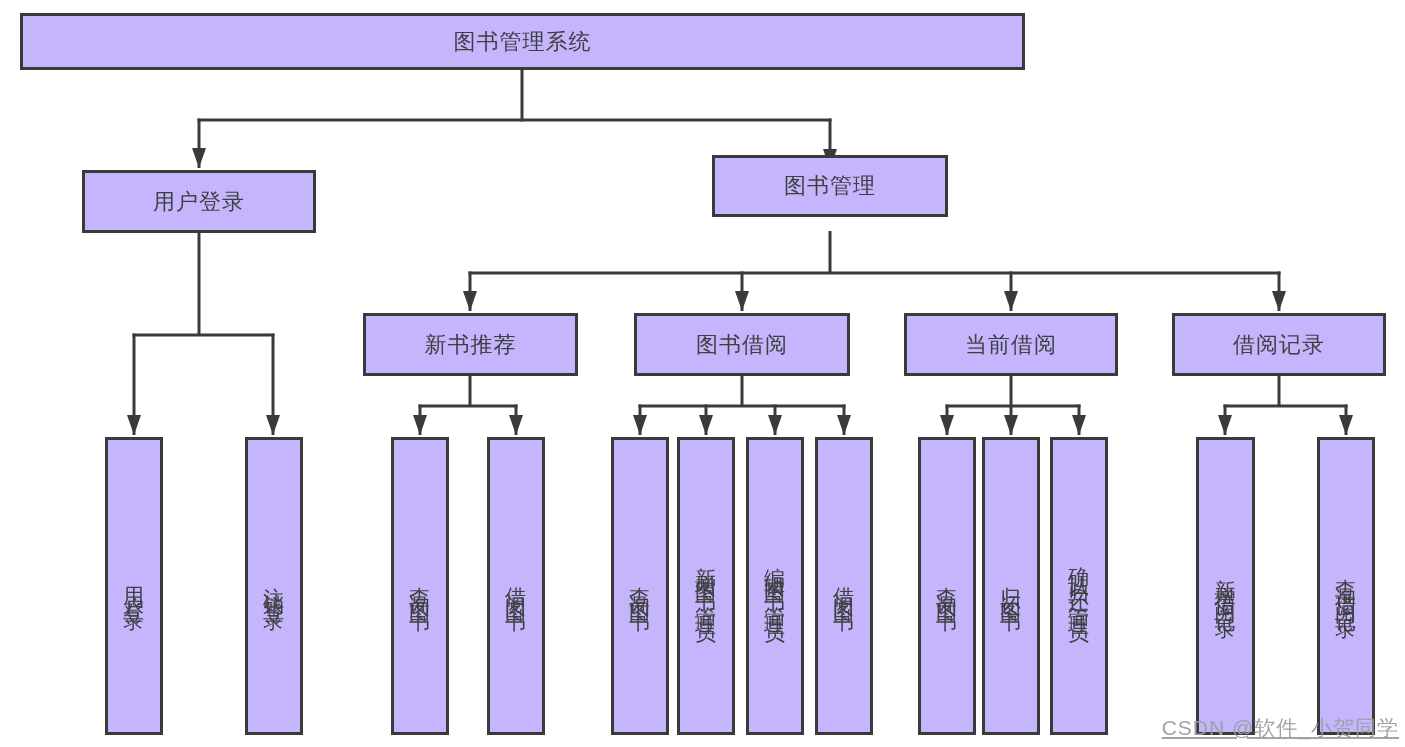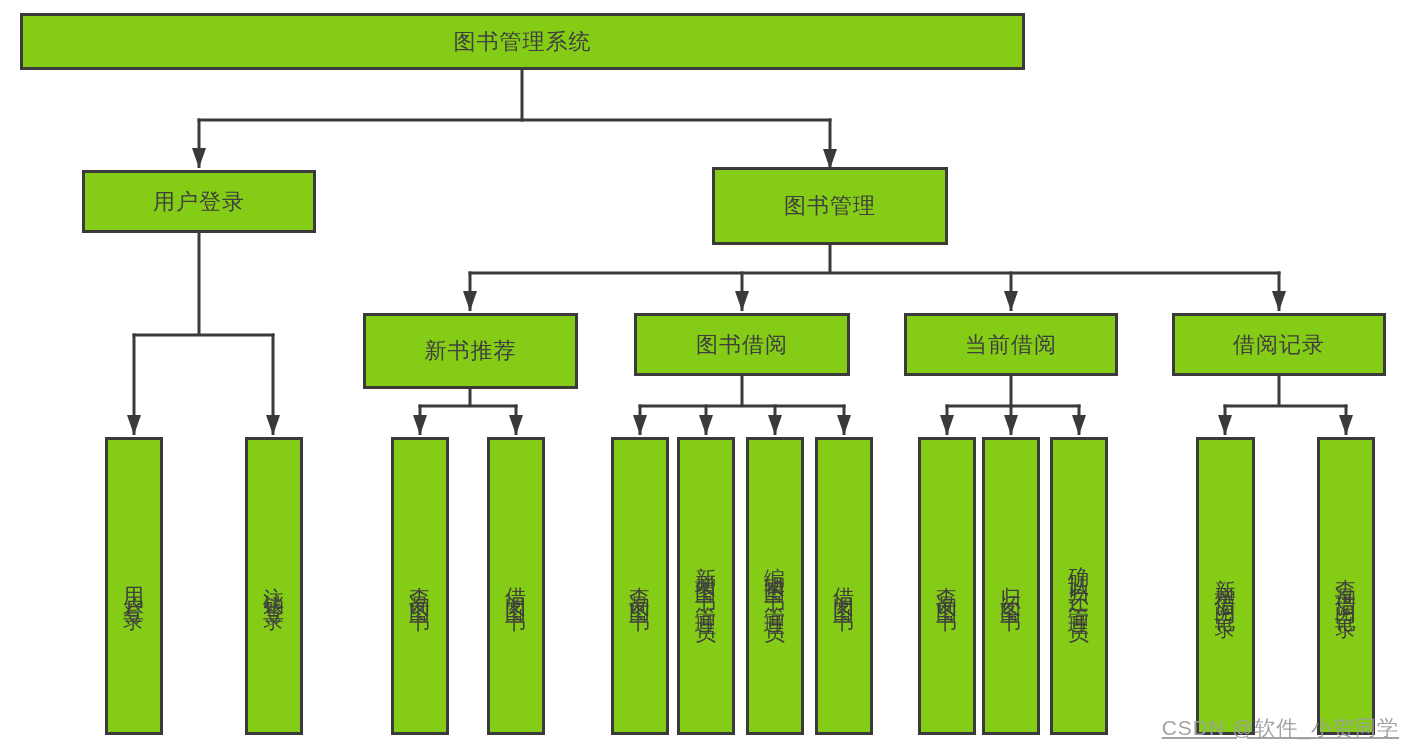--- a/index.html
+++ b/index.html
@@ -21,21 +21,21 @@
   }
   #connectors path {
     stroke: #3a3a3a;
     stroke-width: 3;
     fill: none;
   }
   .box {
     position: absolute;
     box-sizing: border-box;
     border: 3px solid #3a3a3a;
-    background: #84cc16;
+    background: #c4b5fd;
     display: flex;
     align-items: center;
     justify-content: center;
     color: #3f3f3f;
     font-size: 22px;
     letter-spacing: 1px;
     text-align: center;
   }
   .leaf {
     font-size: 21px;
@@ -126,25 +126,25 @@
     </g>
   </svg>
 
   <div class="box" style="left:20px; top:13px; width:1005px; height:57px;">
     <span>图书管理系统</span>
   </div>
 
   <div class="box" style="left:82px; top:170px; width:234px; height:63px;">
     <span>用户登录</span>
   </div>
-  <div class="box" style="left:712px; top:167px; width:236px; height:78px;">
+  <div class="box" style="left:712px; top:155px; width:236px; height:62px;">
     <span>图书管理</span>
   </div>
 
-  <div class="box" style="left:363px; top:313px; width:215px; height:76px;">
+  <div class="box" style="left:363px; top:313px; width:215px; height:63px;">
     <span>新书推荐</span>
   </div>
   <div class="box" style="left:904px; top:313px; width:214px; height:63px;">
     <span>当前借阅</span>
   </div>
   <div class="box" style="left:634px; top:313px; width:216px; height:63px;">
     <span>图书借阅</span>
   </div>
   <div class="box" style="left:1172px; top:313px; width:214px; height:63px;">
     <span>借阅记录</span>

